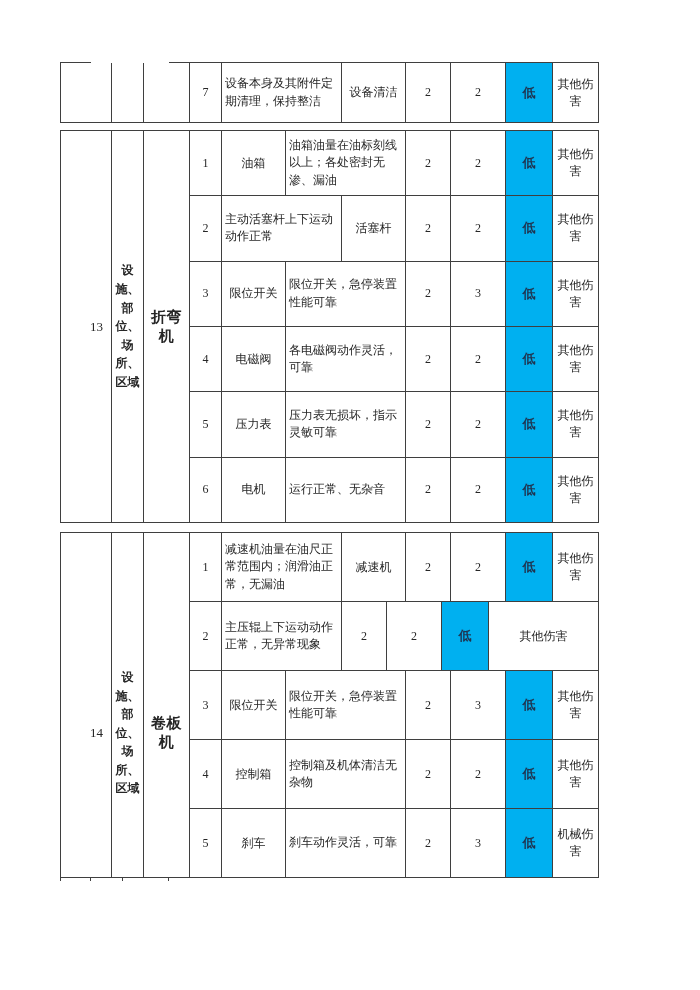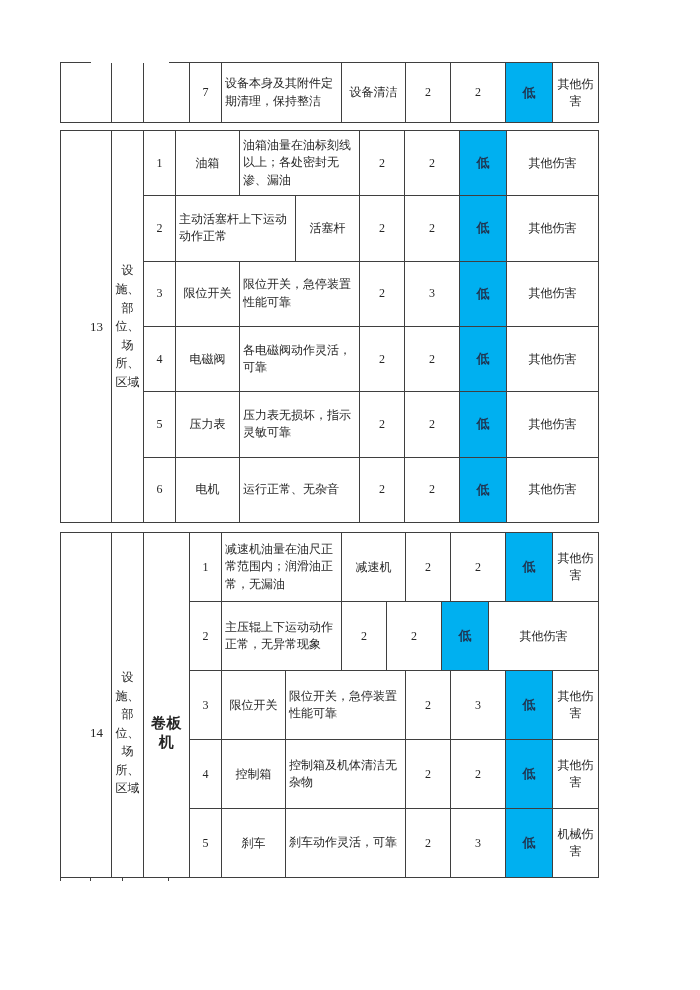--- a/index.html
+++ b/index.html
@@ -22,21 +22,21 @@
     display:flex;background:#fff;
   }
   
   .mcell{
     box-sizing:border-box;
     border-right:1px solid var(--border);
     display:flex;align-items:center;justify-content:center;
     text-align:center;flex-shrink:0;
   }
   .c-secno{width:30px;font-size:13px;margin-left:21px;}
-  .c-area{width:32px;font-size:12px;line-height:1.55;padding:1px 0;}
+  .c-area{width:32px;font-size:12px;line-height:1.55;padding:1px 0;font-weight:bold;}
   .c-machine{width:46px;font-size:15px;font-weight:bold;letter-spacing:0.5px;}
   .push-down .mcell{padding-top:56px;}
   .push-down .c-area{padding-top:57px;}
   
   .rows{flex:1;display:flex;flex-direction:column;min-width:0;}
   .row{flex:1;display:flex;border-bottom:1px solid var(--border);min-height:0;}
   .row:last-child{border-bottom:none;}
   .cell{
     box-sizing:border-box;border-right:1px solid var(--border);
     display:flex;align-items:center;justify-content:center;
@@ -83,20 +83,21 @@
         <div class="cell rc-s">2</div>
         <div class="cell rc-level">低</div>
         <div class="cell rc-hazard">其他伤害</div>
       </div>
     </div>
 </div>
 
 <div class="section" style="top:130px;height:393px;">
   <div class="mcell c-secno">13</div>
   <div class="mcell c-area">设施、部位、场所、区域</div>
+  <div class="mcell c-machine">折弯机</div>
   <div class="rows">
       <div class="row">
         <div class="cell rc-no">1</div>
         <div class="cell rc-item">油箱</div>
         <div class="cell rc-desc">油箱油量在油标刻线以上；各处密封无渗、漏油</div>
         <div class="cell rc-l">2</div>
         <div class="cell rc-s">2</div>
         <div class="cell rc-level">低</div>
         <div class="cell rc-hazard">其他伤害</div>
       </div>

